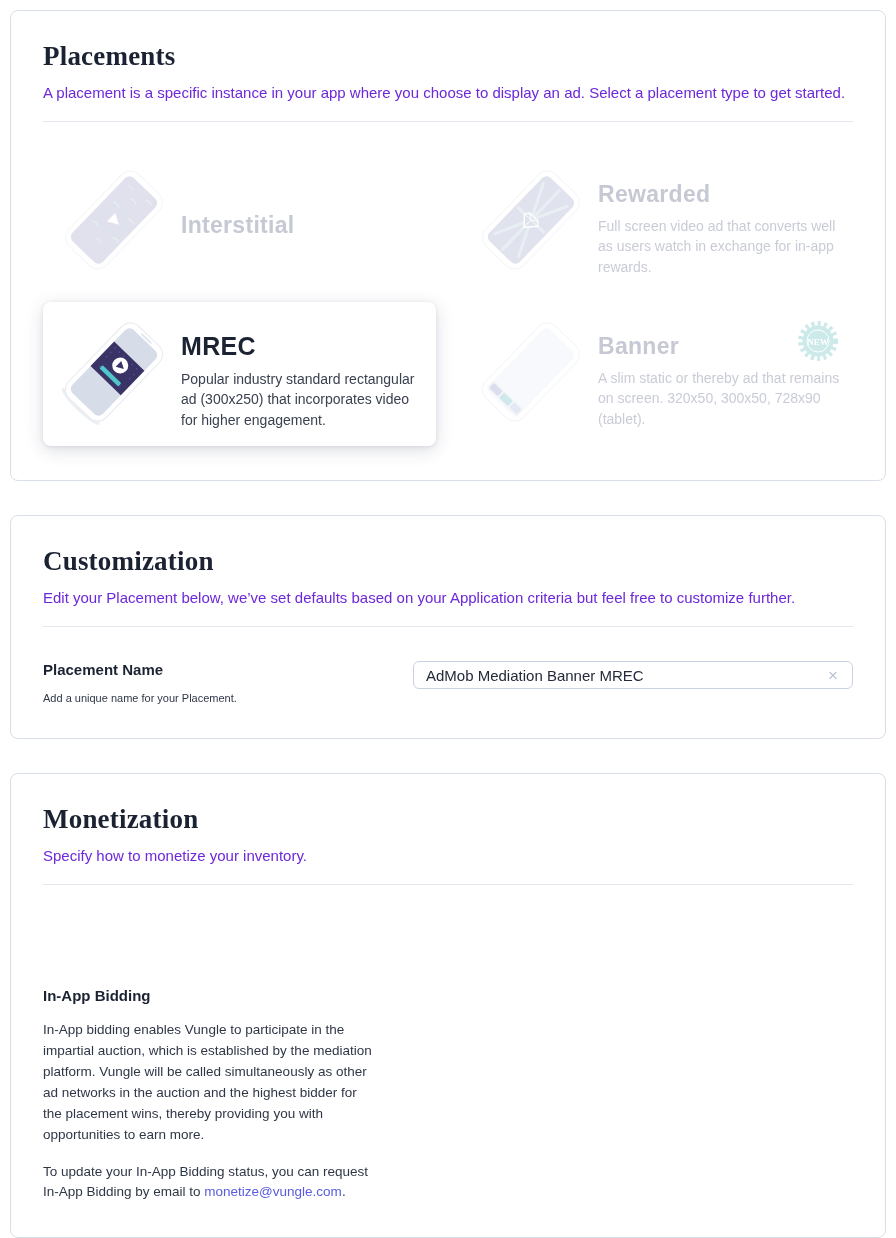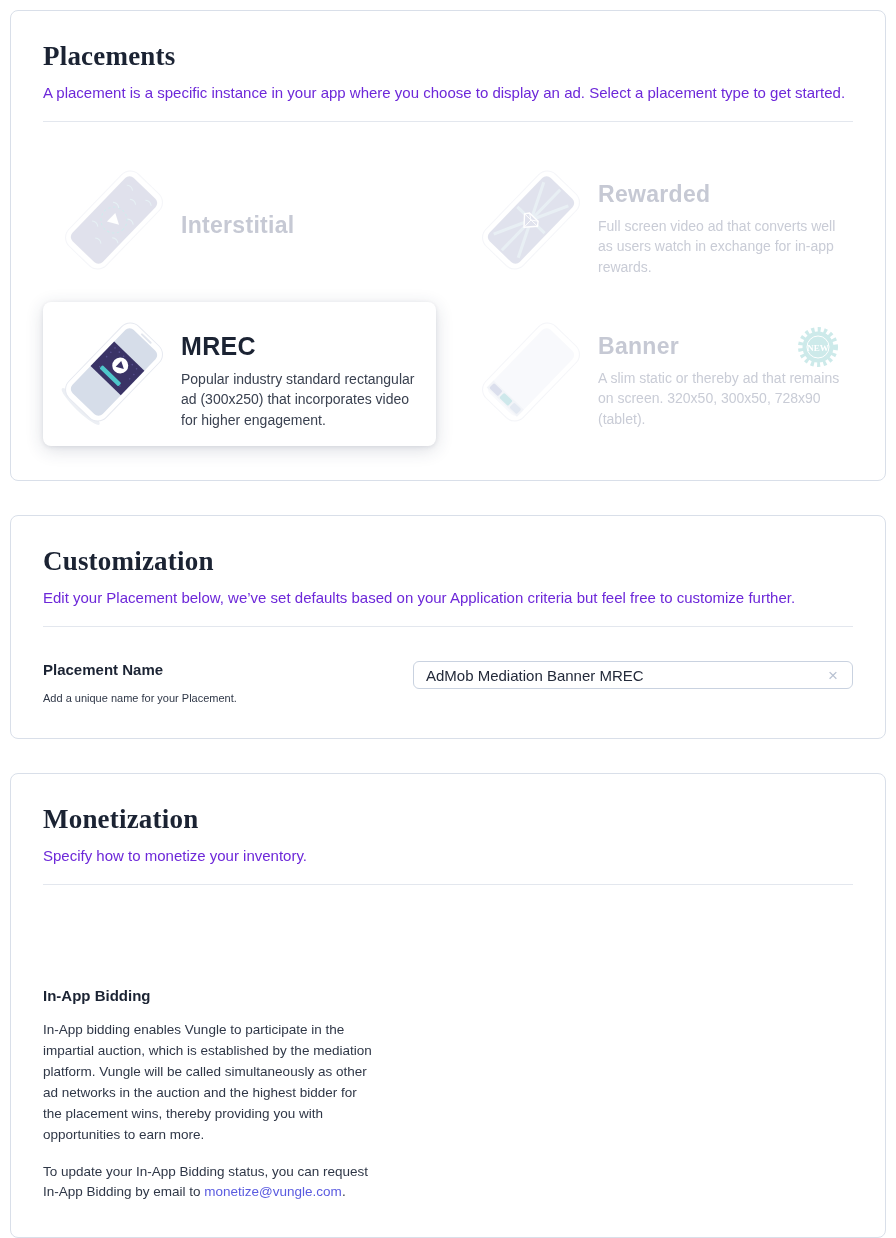--- a/index.html
+++ b/index.html
@@ -39,21 +39,21 @@
   .type-text h2 { font-size: 23px; font-weight: 700; letter-spacing:.3px; margin: 14px 0 8px 0; }
   .type-text p { font-size: 14px; line-height: 1.45; max-width: 258px; }
   .type.faded .type-text h2 { color:#c6c9d4; }
   .type.faded .type-text p { color:#c9ccd6; }
   .type.selected {
     background:#fff;
     box-shadow: 0 4px 18px rgba(40,50,80,.16), 0 1px 4px rgba(40,50,80,.10);
   }
   .type.selected .type-text h2 { color:#1b2333; font-size: 25px; }
   .type.selected .type-text p { color:#3a4150; }
-  .badge-new { position:absolute; top: 24px; right: 14px; }
+  .badge-new { position:absolute; top: 18px; right: 14px; }
 
   
   .field-row { display:flex; margin-top: 34px; }
   .field-left { width: 350px; padding-right: 24px; }
   .field-label { font-size: 15px; font-weight: 700; color:#1b2333; margin-bottom: 14px; }
   .field-help { font-size: 11px; color:#2f3747; }
   .field-right { flex:1; }
   .text-input {
     display:flex; align-items:center;
     border:1px solid #c9d2e0; border-radius: 6px;

